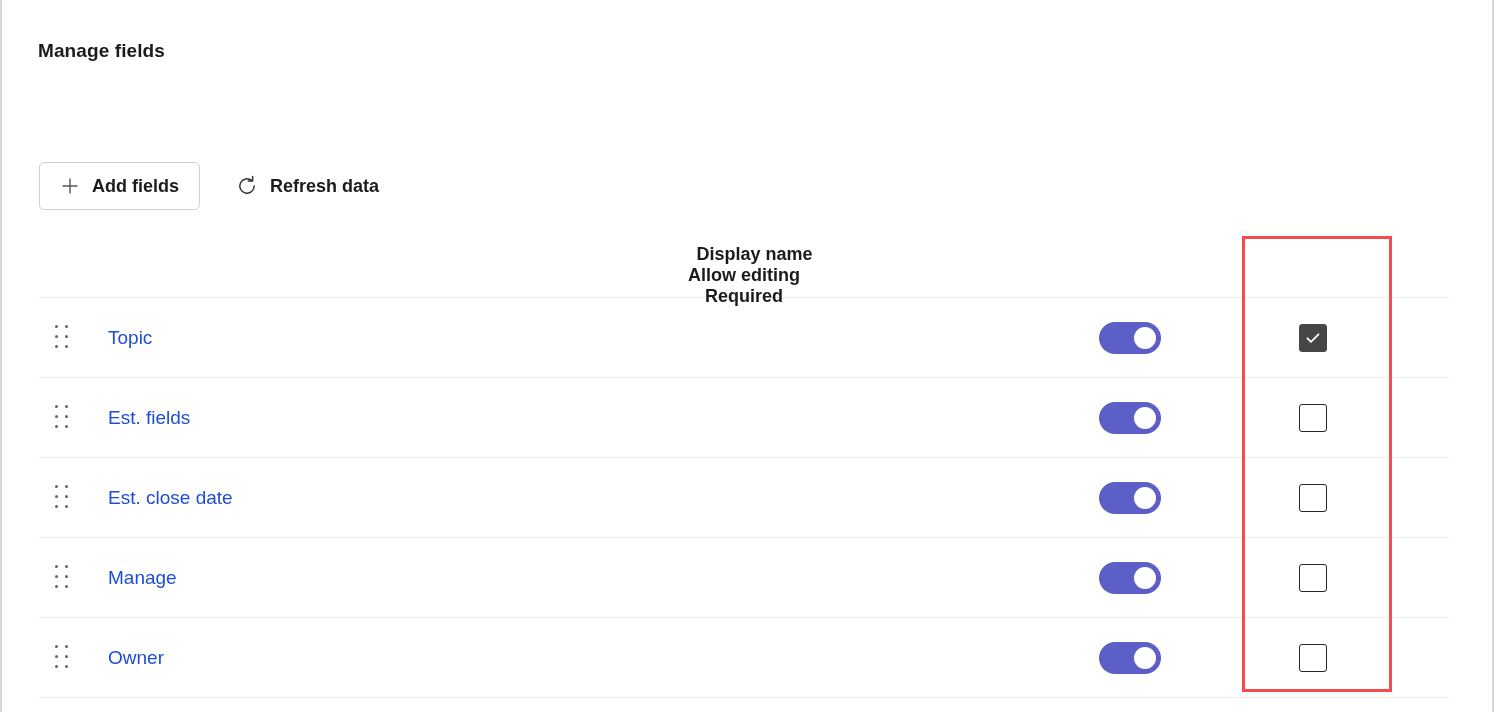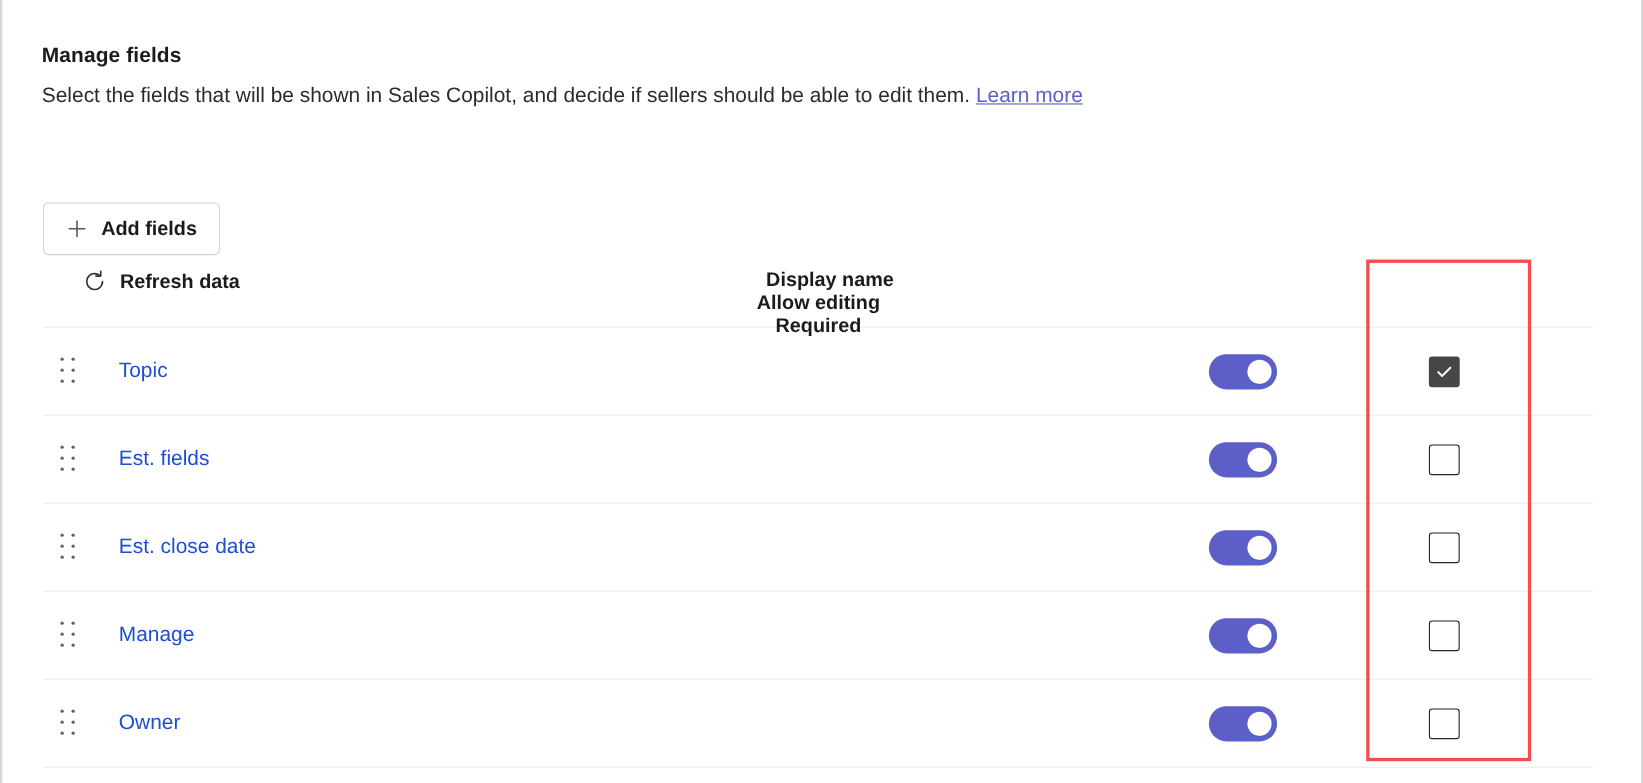--- a/index.html
+++ b/index.html
@@ -46,24 +46,23 @@
   .learn-more {
     color: #5b5fc7;
     text-decoration: underline;
     cursor: pointer;
   }
 
   
   .toolbar {
     position: absolute;
     left: 37px;
-    top: 184px;
+    top: 162px;
     display: flex;
-    align-items: flex-start;
-    flex-direction: column;
+    align-items: center;
   }
   .btn-outline {
     display: inline-flex;
     align-items: center;
     gap: 12px;
     height: 48px;
     padding: 0 20px;
     border: 1px solid #d1d1d1;
     border-radius: 5px;
     background: #ffffff;
@@ -226,24 +225,20 @@
     pointer-events: none;
   }
 </style>
 </head>
 <body>
 
 <div class="page">
 
   <div class="header">
     <div class="title">Manage fields</div>
-    <div class="subtitle">
-      <span>Select the fields that will be shown in Sales Copilot, and decide if sellers should be able to edit them.</span>
-      <a class="learn-more">Learn more</a>
-    </div>
   </div>
 
   <div class="toolbar">
     <button class="btn-outline">
       <span class="icon">
         <svg width="20" height="20" viewBox="0 0 20 20" aria-hidden="true">
           <path d="M10 2.5 L10 17.5 M2.5 10 L17.5 10" stroke="#555555" stroke-width="1.4" fill="none"></path>
         </svg>
       </span>
       <span class="btn-label">Add fields</span>

